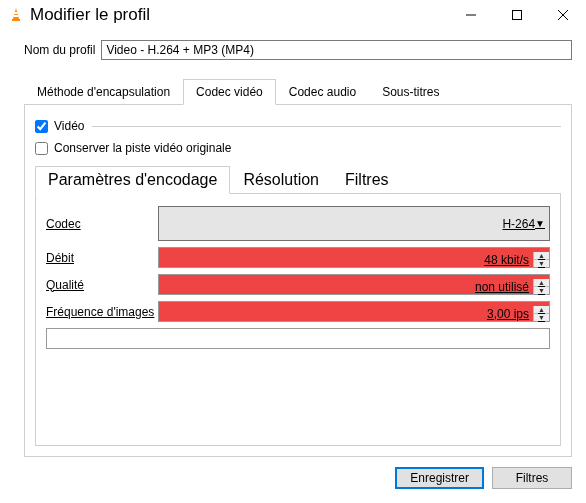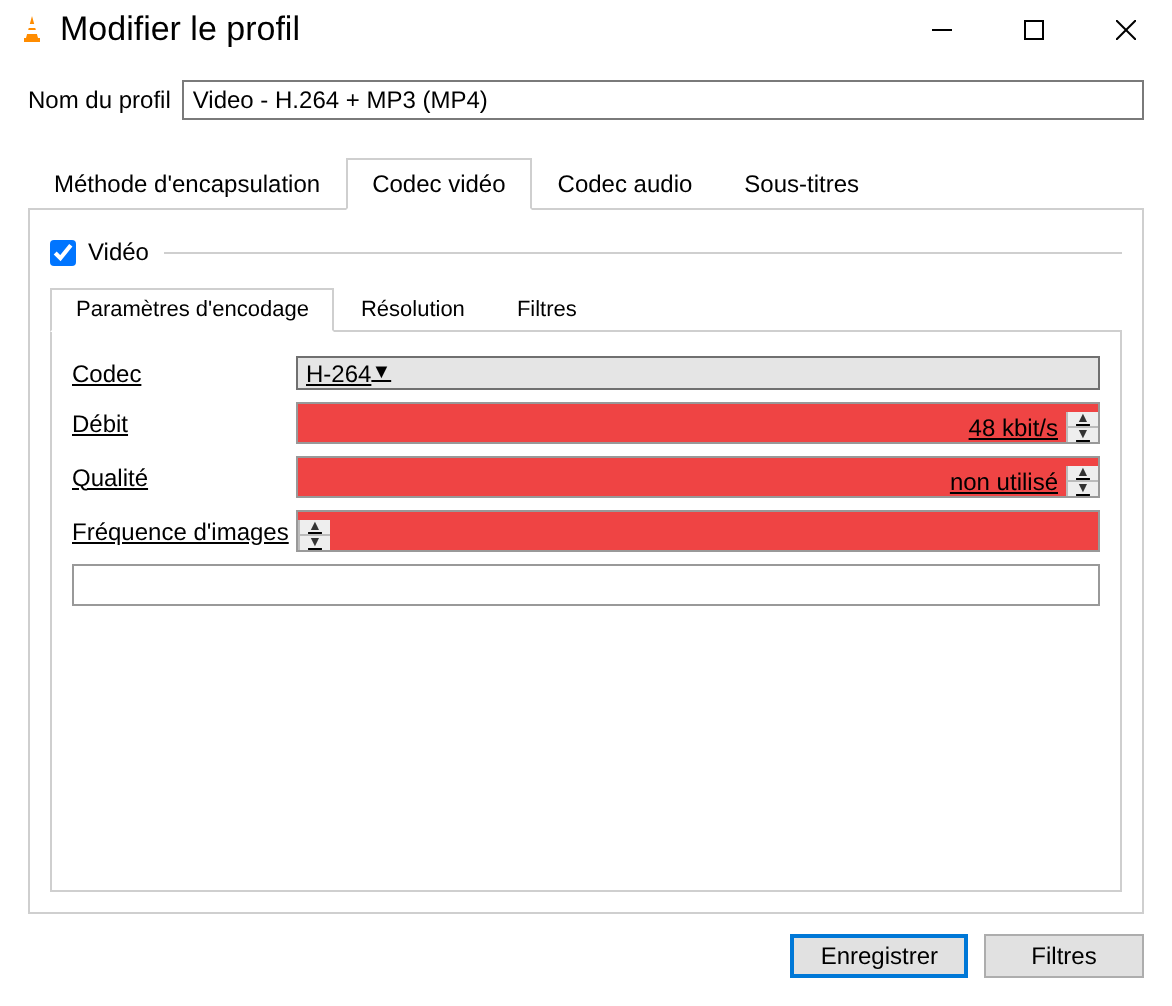--- a/index.html
+++ b/index.html
@@ -3,40 +3,40 @@
 <meta charset="utf-8">
 <style>
 * { box-sizing: border-box; font-family: "Segoe UI", Tahoma, sans-serif; font-size: 12px; }
 body { margin: 0; background: #fff; width: 586px; height: 503px; display: flex; flex-direction: column; }
 .titlebar { display: flex; align-items: center; height: 30px; padding: 0 0 0 8px; }
 .titlebar .icon { width: 16px; height: 16px; margin-right: 6px; position: relative; }
 .titlebar .title { flex: 1; font-size: 17px; }
 .winbtns { display: flex; }
 .winbtn { width: 46px; height: 30px; display: flex; align-items: center; justify-content: center; }
 .winbtn svg { width: 10px; height: 10px; }
-.body { padding: 10px 14px 0 14px; flex: 1; display: flex; flex-direction: column; }
+.body { padding: 10px 14px 0 24px; flex: 1; display: flex; flex-direction: column; }
 .row-profile { display: flex; align-items: center; margin-bottom: 18px; }
 .row-profile label { margin-right: 6px; }
 .textinput { flex: 1; border: 1px solid #7a7a7a; height: 20px; padding: 0 4px; background: #fff; }
 .tabs-outer { display: flex; border-bottom: 1px solid #cfcfcf; }
 .tab { padding: 5px 12px; border: 1px solid transparent; border-bottom: none; position: relative; top: 1px; cursor: default; }
 .tab.active { border-color: #cfcfcf; background: #fff; border-bottom: 1px solid #fff; }
 .tabpanel { border: 1px solid #cfcfcf; border-top: none; padding: 10px 10px 10px 10px; flex: 1; display: flex; flex-direction: column; }
 .check-row { display: flex; align-items: center; margin: 4px 0; }
 .check-row input { margin: 0 6px 0 0; width: 13px; height: 13px; }
 .check-row .sep { flex: 1; height: 1px; background: #cfcfcf; margin-left: 8px; }
 .inner-tabs-wrap { margin-top: 6px; flex: 1; display: flex; flex-direction: column; }
 .inner-tabs { display: flex; border-bottom: 1px solid #cfcfcf; }
-.inner-tab { padding: 4px 12px; border: 1px solid transparent; border-bottom: none; position: relative; top: 1px; font-size: 11px; }
+.inner-tab { padding: 4px 12px; border: 1px solid transparent; border-bottom: none; position: relative; top: 1px; font-size: 16px; }
 .inner-tab.active { border-color: #cfcfcf; background: #fff; border-bottom: 1px solid #fff; }
 .inner-panel { border: 1px solid #cfcfcf; border-top: none; padding: 12px 10px; flex: 1; text-decoration: underline; }
 .form-row { display: flex; align-items: center; margin-bottom: 6px; }
 .form-row .lbl { width: 112px; }
 .form-row .ctrl { flex: 1; display: flex; }
-.select { flex: 1; height: 17px; border: 1px solid #707070; background: #e5e5e5; display: flex; align-items: center; padding: 0 4px; justify-content: flex-start; }
+.select { flex: 1; height: 35px; border: 1px solid #707070; background: #e5e5e5; display: flex; align-items: center; padding: 0 4px; justify-content: flex-end; }
 .select .arrow { font-size: 10px; }
 .spin { flex: 1; height: 21px; border: 1px solid #999; display: flex; align-items: flex-end; background: #ef4444; }
 .spin .val { flex: 1; text-align: right; padding: 0 4px; display: flex; align-items: center; justify-content: flex-end; }
 .spin .btns { width: 16px; border-left: 1px solid #bbb; display: flex; flex-direction: column; }
 .spin .btns div { flex: 1; display: flex; align-items: center; justify-content: center; font-size: 7px; color: #333; background: #eee; }
 .spin .btns div:first-child { border-bottom: 1px solid #bbb; }
 .plain-input { flex: 1; height: 21px; border: 1px solid #999; background: #fff; padding: 0 4px; }
 .footer { display: flex; justify-content: flex-end; padding: 10px 14px 14px 14px; gap: 8px; }
 .btn { min-width: 80px; height: 22px; border: 1px solid #adadad; background: #e1e1e1; padding: 0 14px; }
 .btn.primary { border: 1px solid #0078d7; outline: 1px solid #0078d7; outline-offset: -2px; }
@@ -86,20 +86,24 @@
     <div class="tab">Codec audio</div>
     <div class="tab">Sous-titres</div>
   </div>
 
   <div class="tabpanel">
     <div class="check-row">
       <input type="checkbox" checked="" style="">
       <span>Vidéo</span>
       <span class="sep"></span>
     </div>
+    <div class="check-row">
+      <input type="checkbox" style="">
+      <span>Conserver la piste vidéo originale</span>
+    </div>
 
     <div class="inner-tabs-wrap">
       <div class="inner-tabs">
         <div class="inner-tab active">Paramètres d'encodage</div>
         <div class="inner-tab">Résolution</div>
         <div class="inner-tab">Filtres</div>
       </div>
       <div class="inner-panel">
         <div class="form-row">
           <div class="lbl">Codec</div>
@@ -131,20 +135,21 @@
                   <div>▲</div>
                   <div>▼</div>
                 </div>
             </div>
           </div>
         </div>
         <div class="form-row">
           <div class="lbl">Fréquence d'images</div>
           <div class="ctrl">
             <div class="spin">
+              <div class="val">3,00 ips</div>
               <div class="btns">
                   <div>▲</div>
                   <div>▼</div>
                 </div>
             </div>
           </div>
         </div>
         <div class="form-row">
           <div class="ctrl">
             <input class="plain-input" value="" style="">

